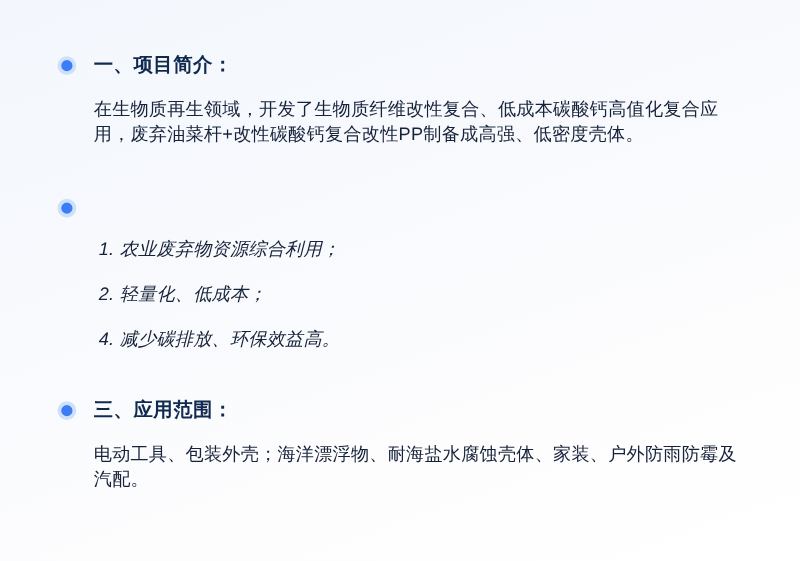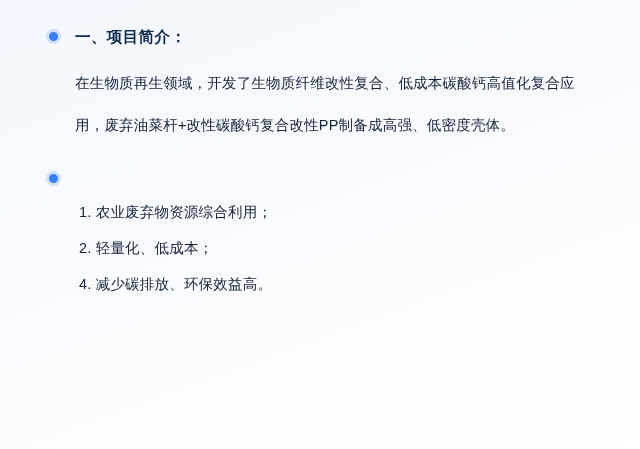--- a/index.html
+++ b/index.html
@@ -23,21 +23,21 @@
   }
   .content {
     position: relative;
   }
   .section {
     margin-bottom: 2px;
   }
   .sec-head {
     display: flex;
     align-items: flex-start;
-    margin: 0 0 14px 0;
+    margin: 16px 0 14px 0;
   }
   .bullet {
     flex: 0 0 auto;
     width: 15px;
     height: 15px;
     border-radius: 50%;
     background: #3b7df5;
     border: 3px solid #cfe0fb;
     box-sizing: border-box;
     margin-top: 3px;
@@ -47,32 +47,33 @@
     font-size: 15.5px;
     font-weight: bold;
     color: #10294f;
     letter-spacing: 0.4px;
     line-height: 22px;
   }
   .para {
     margin: 0 0 12px 0;
     padding-left: 29px;
     font-size: 14.5px;
-    line-height: 42px;
+    line-height: 20px;
     color: #16223a;
     letter-spacing: 0.2px;
     max-width: 520px;
   }
   .item {
     margin: 0 0 12px 0;
     padding-left: 33px;
     font-size: 14.5px;
     line-height: 24px;
     color: #16223a;
     letter-spacing: 0.2px;
+    font-style: italic;
   }
   .gap-1 { height: 10px; }
   .gap-3 { height: 6px; }
 </style>
 </head>
 <body>
 
 <div class="page">
   <div class="content">
 
@@ -90,15 +91,22 @@
       <div class="sec-head">
         <span class="bullet"></span>
       </div>
       <p class="item">1. 农业废弃物资源综合利用；</p>
       <p class="item">2. 轻量化、低成本；</p>
       <p class="item">4. 减少碳排放、环保效益高。</p>
     </div>
 
     <div class="gap-3"></div>
 
+    <div class="section">
+      <div class="sec-head">
+        <span class="bullet"></span>
+        <span class="sec-title">三、应用范围：</span>
+      </div>
+      <p class="para">电动工具、包装外壳；海洋漂浮物、耐海盐水腐蚀壳体、家装、户外防雨防霉及汽配。</p>
+    </div>
 
   </div>
 </div>
 
 </body></html>

